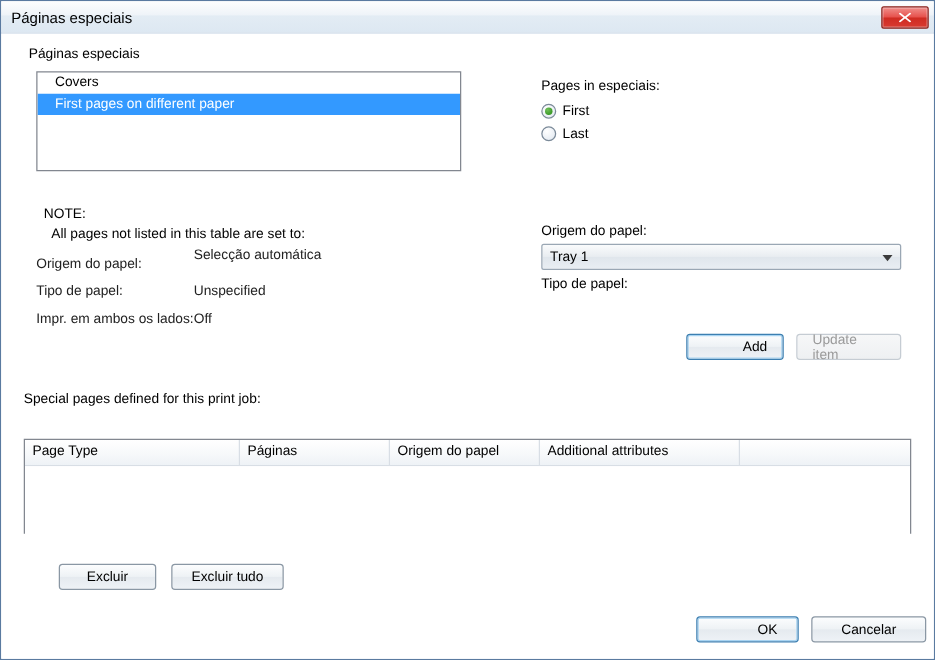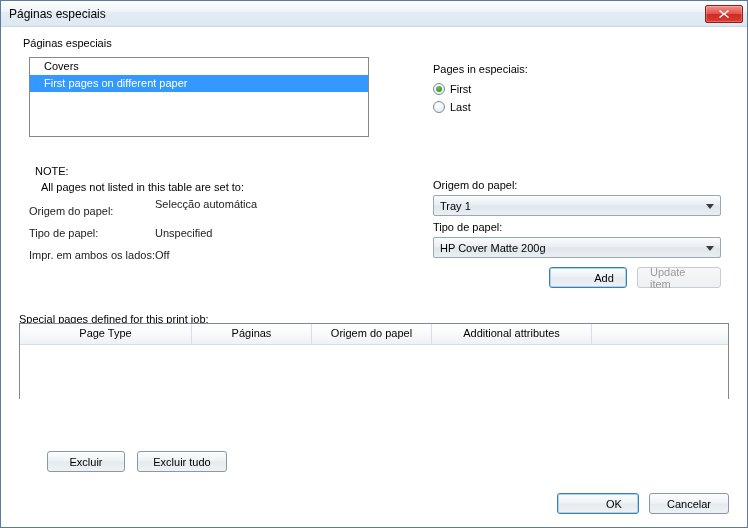--- a/index.html
+++ b/index.html
@@ -240,52 +240,49 @@
     <div class="kv-row" style="left:154px; top:222px;">
       <span>Off</span>
     </div>
 
     <div class="plain-label" style="left:432px; top:152px;">Origem do papel:</div>
     <div class="combo" style="left:432px; top:168px; width:288px;">
       <span>Tray 1</span>
     </div>
 
     <div class="plain-label" style="left:432px; top:194px;">Tipo de papel:</div>
-    <div class="combo" style="left:432px; top:210px; width:288px;">
-      <span>HP Cover Matte 200g</span>
-    </div>
 
     <div class="btn default-btn" style="left:548px; top:240px; width:78px;">
       <span>Add</span>
     </div>
     <div class="btn disabled" style="left:636px; top:240px; width:84px;">
       <span>Update item</span>
     </div>
 
     <div class="plain-label" style="left:18px; top:286px;">Special pages defined for this print job:</div>
 
-    <div class="table" style="left:18px; top:296px; width:710px; height:76px;text-align:center;">
+    <div class="table" style="left:18px; top:324px; width:710px; height:76px;">
       <div class="thead">
         <div class="th" style="width:172px;">Page Type</div>
         <div class="th" style="width:120px;">Páginas</div>
         <div class="th" style="width:120px;">Origem do papel</div>
         <div class="th" style="width:160px;">Additional attributes</div>
         <div class="th" style="flex:1; border-right:none;"></div>
       </div>
       <div class="tbody"></div>
     </div>
 
     <div class="btn" style="left:46px; top:424px; width:78px;">
       <span>Excluir</span>
     </div>
     <div class="btn" style="left:136px; top:424px; width:90px;">
       <span>Excluir tudo</span>
     </div>
 
     <div class="btn default-btn" style="left:556px; top:466px; width:82px;">
       <span>OK</span>
     </div>
-    <div class="btn" style="left:648px; top:466px; width:80px;">
+    <div class="btn" style="left:648px; top:466px; width:92px;">
       <span>Cancelar</span>
     </div>
 
   </div>
 </div>
 
 </body></html>

